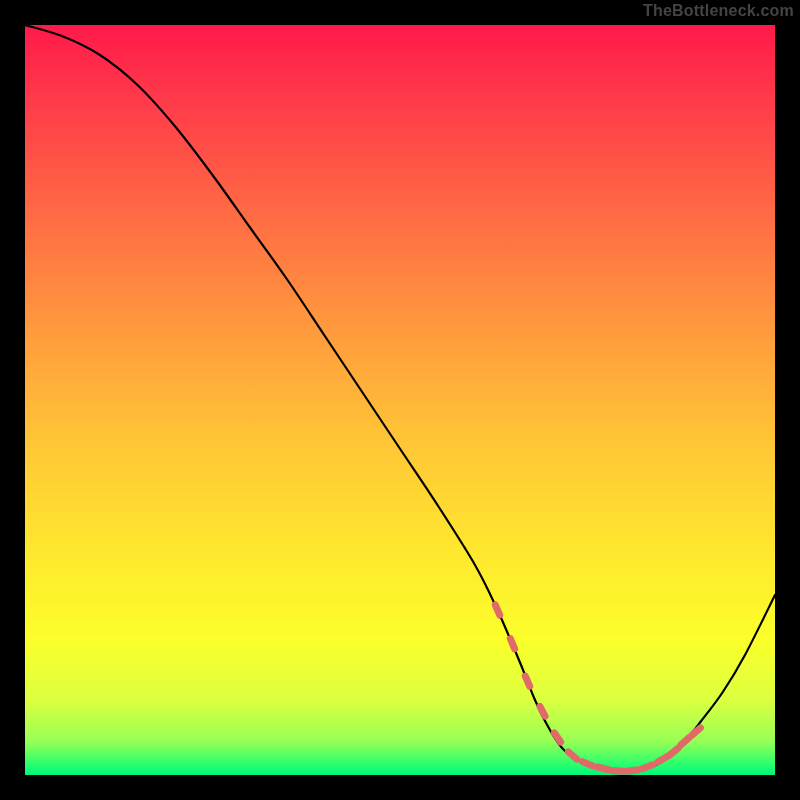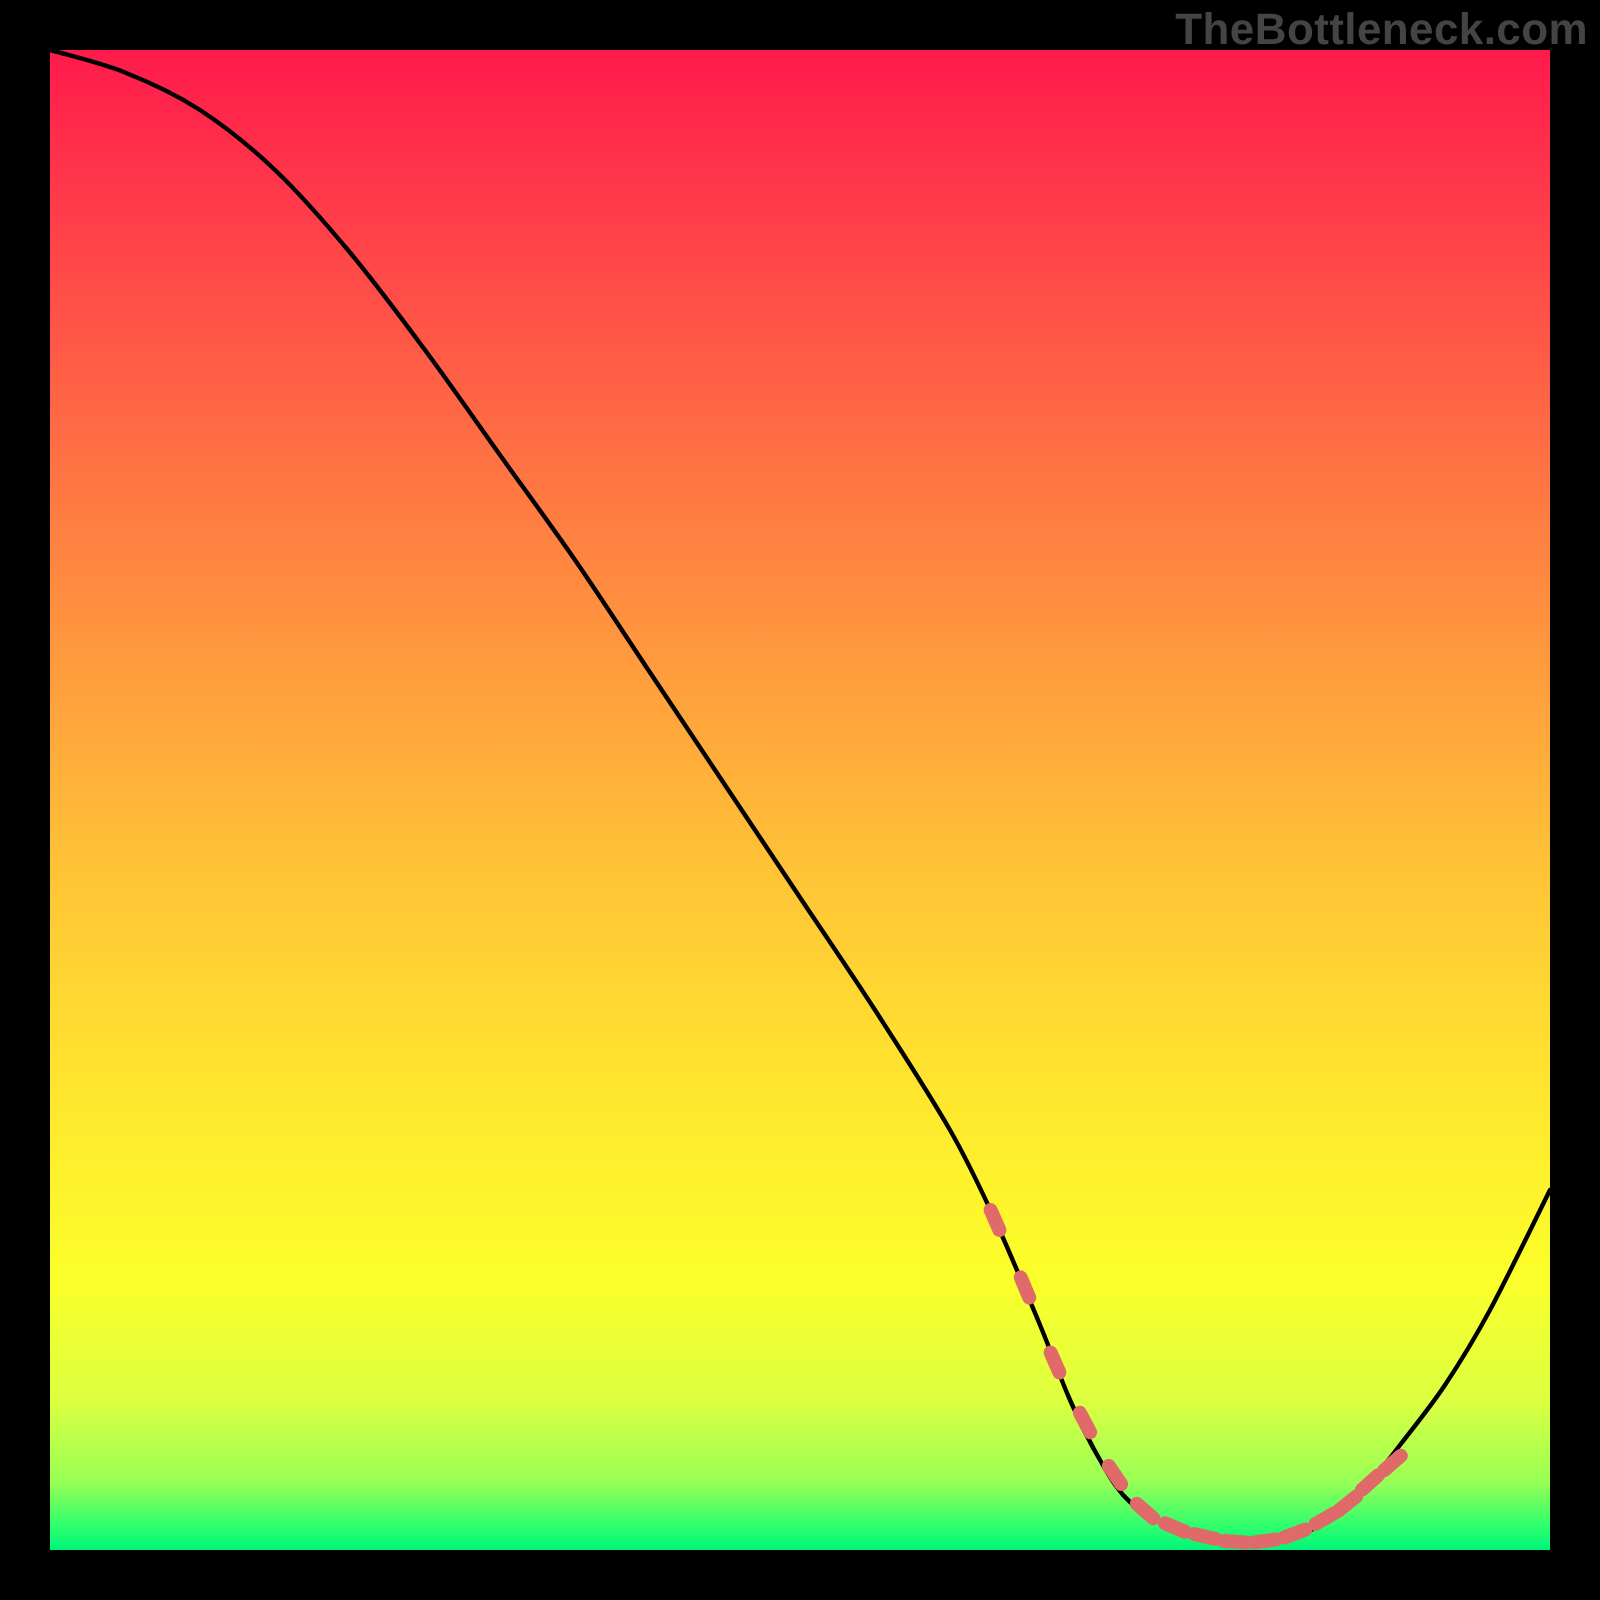--- a/index.html
+++ b/index.html
@@ -24,21 +24,21 @@
     width: 750px;
     height: 750px;
     overflow: hidden;
   }
   .watermark {
     position: absolute;
     right: 6px;
     top: 2px;
     color: #444;
     font-weight: 700;
-    font-size: 22px;
+    font-size: 16px;
     letter-spacing: 0.2px;
     user-select: none;
   }
   svg { display: block; }
 </style>
 </head>
 <body>
 
 <div class="frame">
   <div class="plot">

